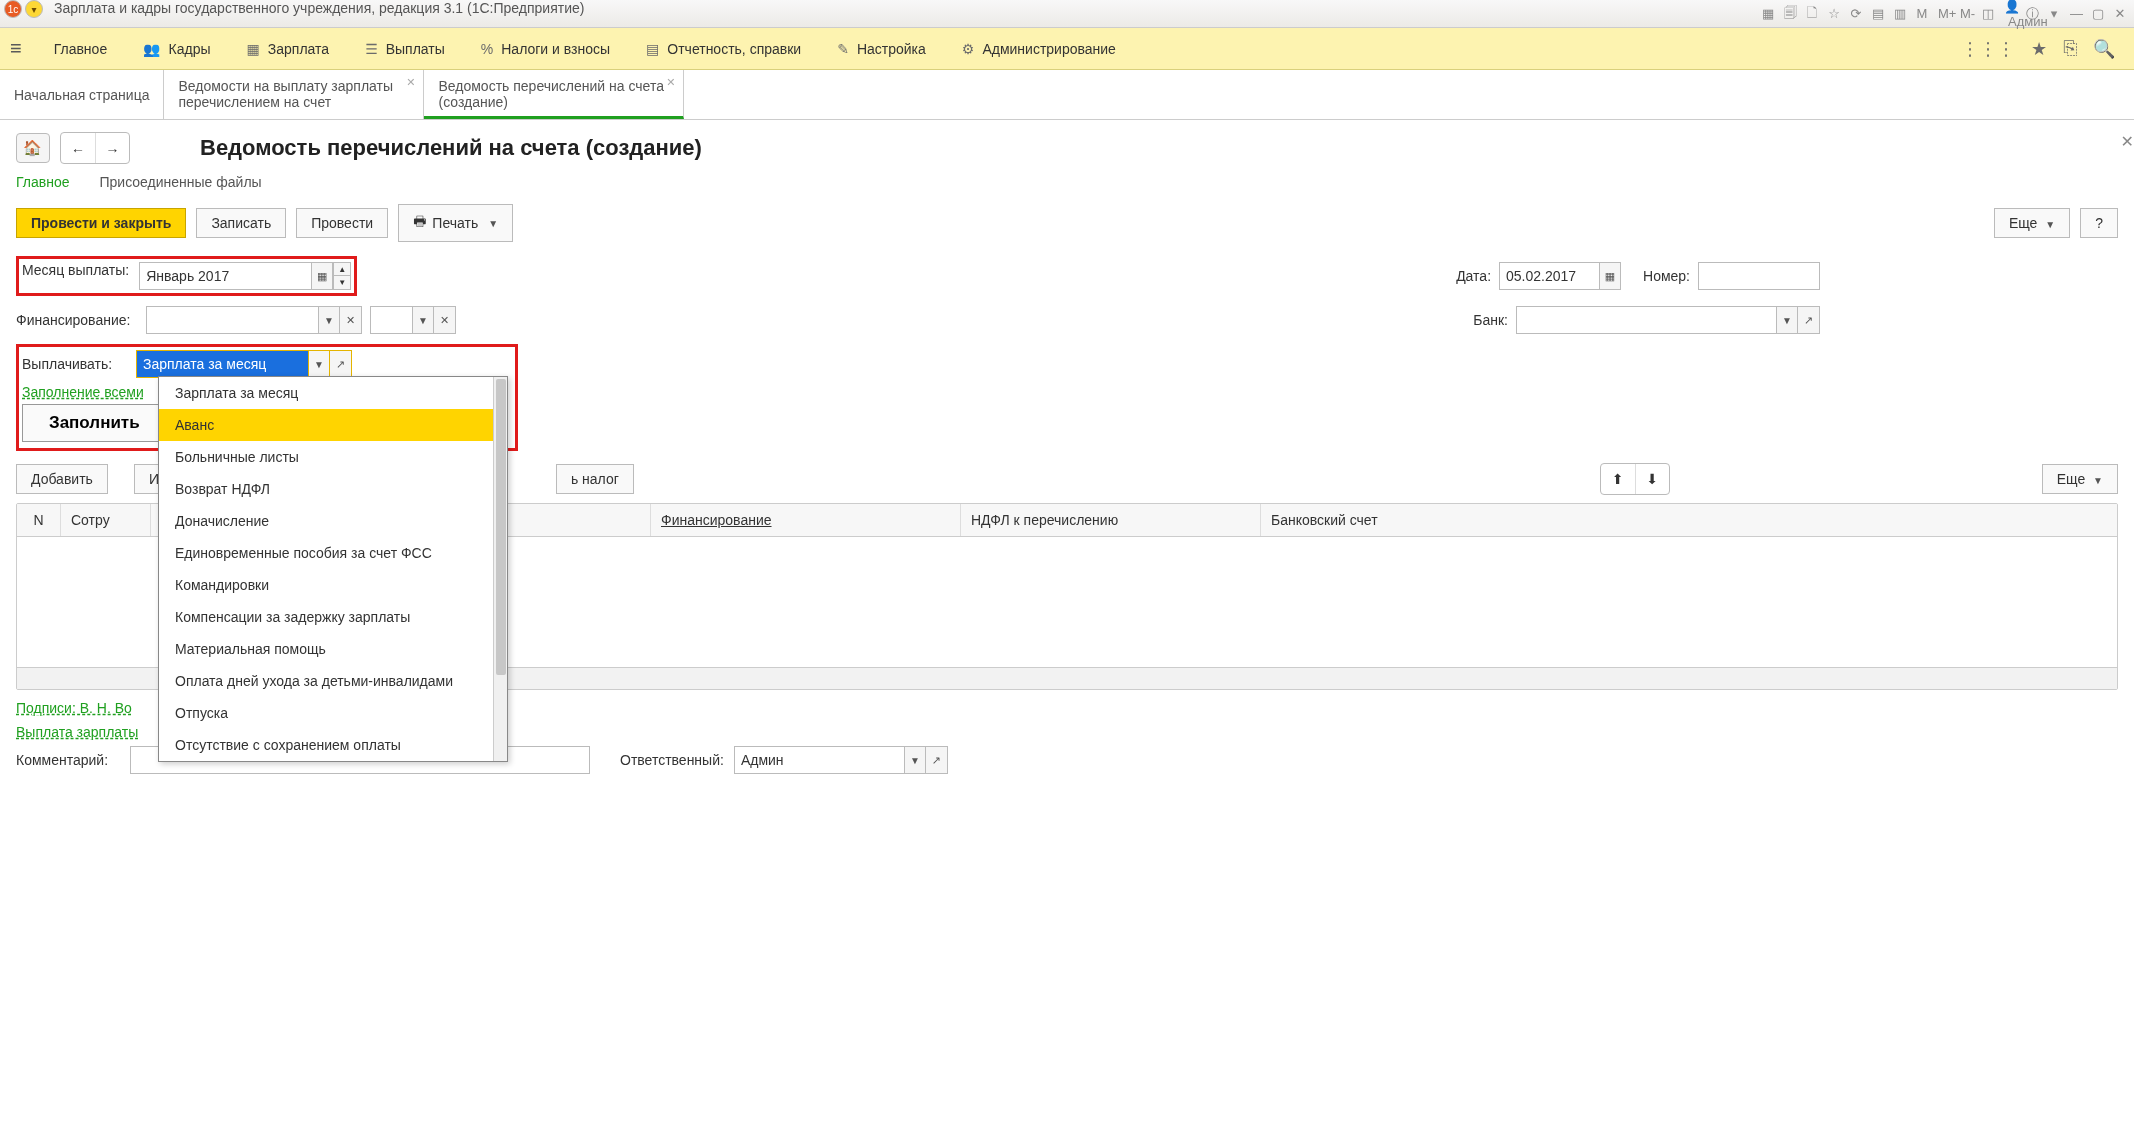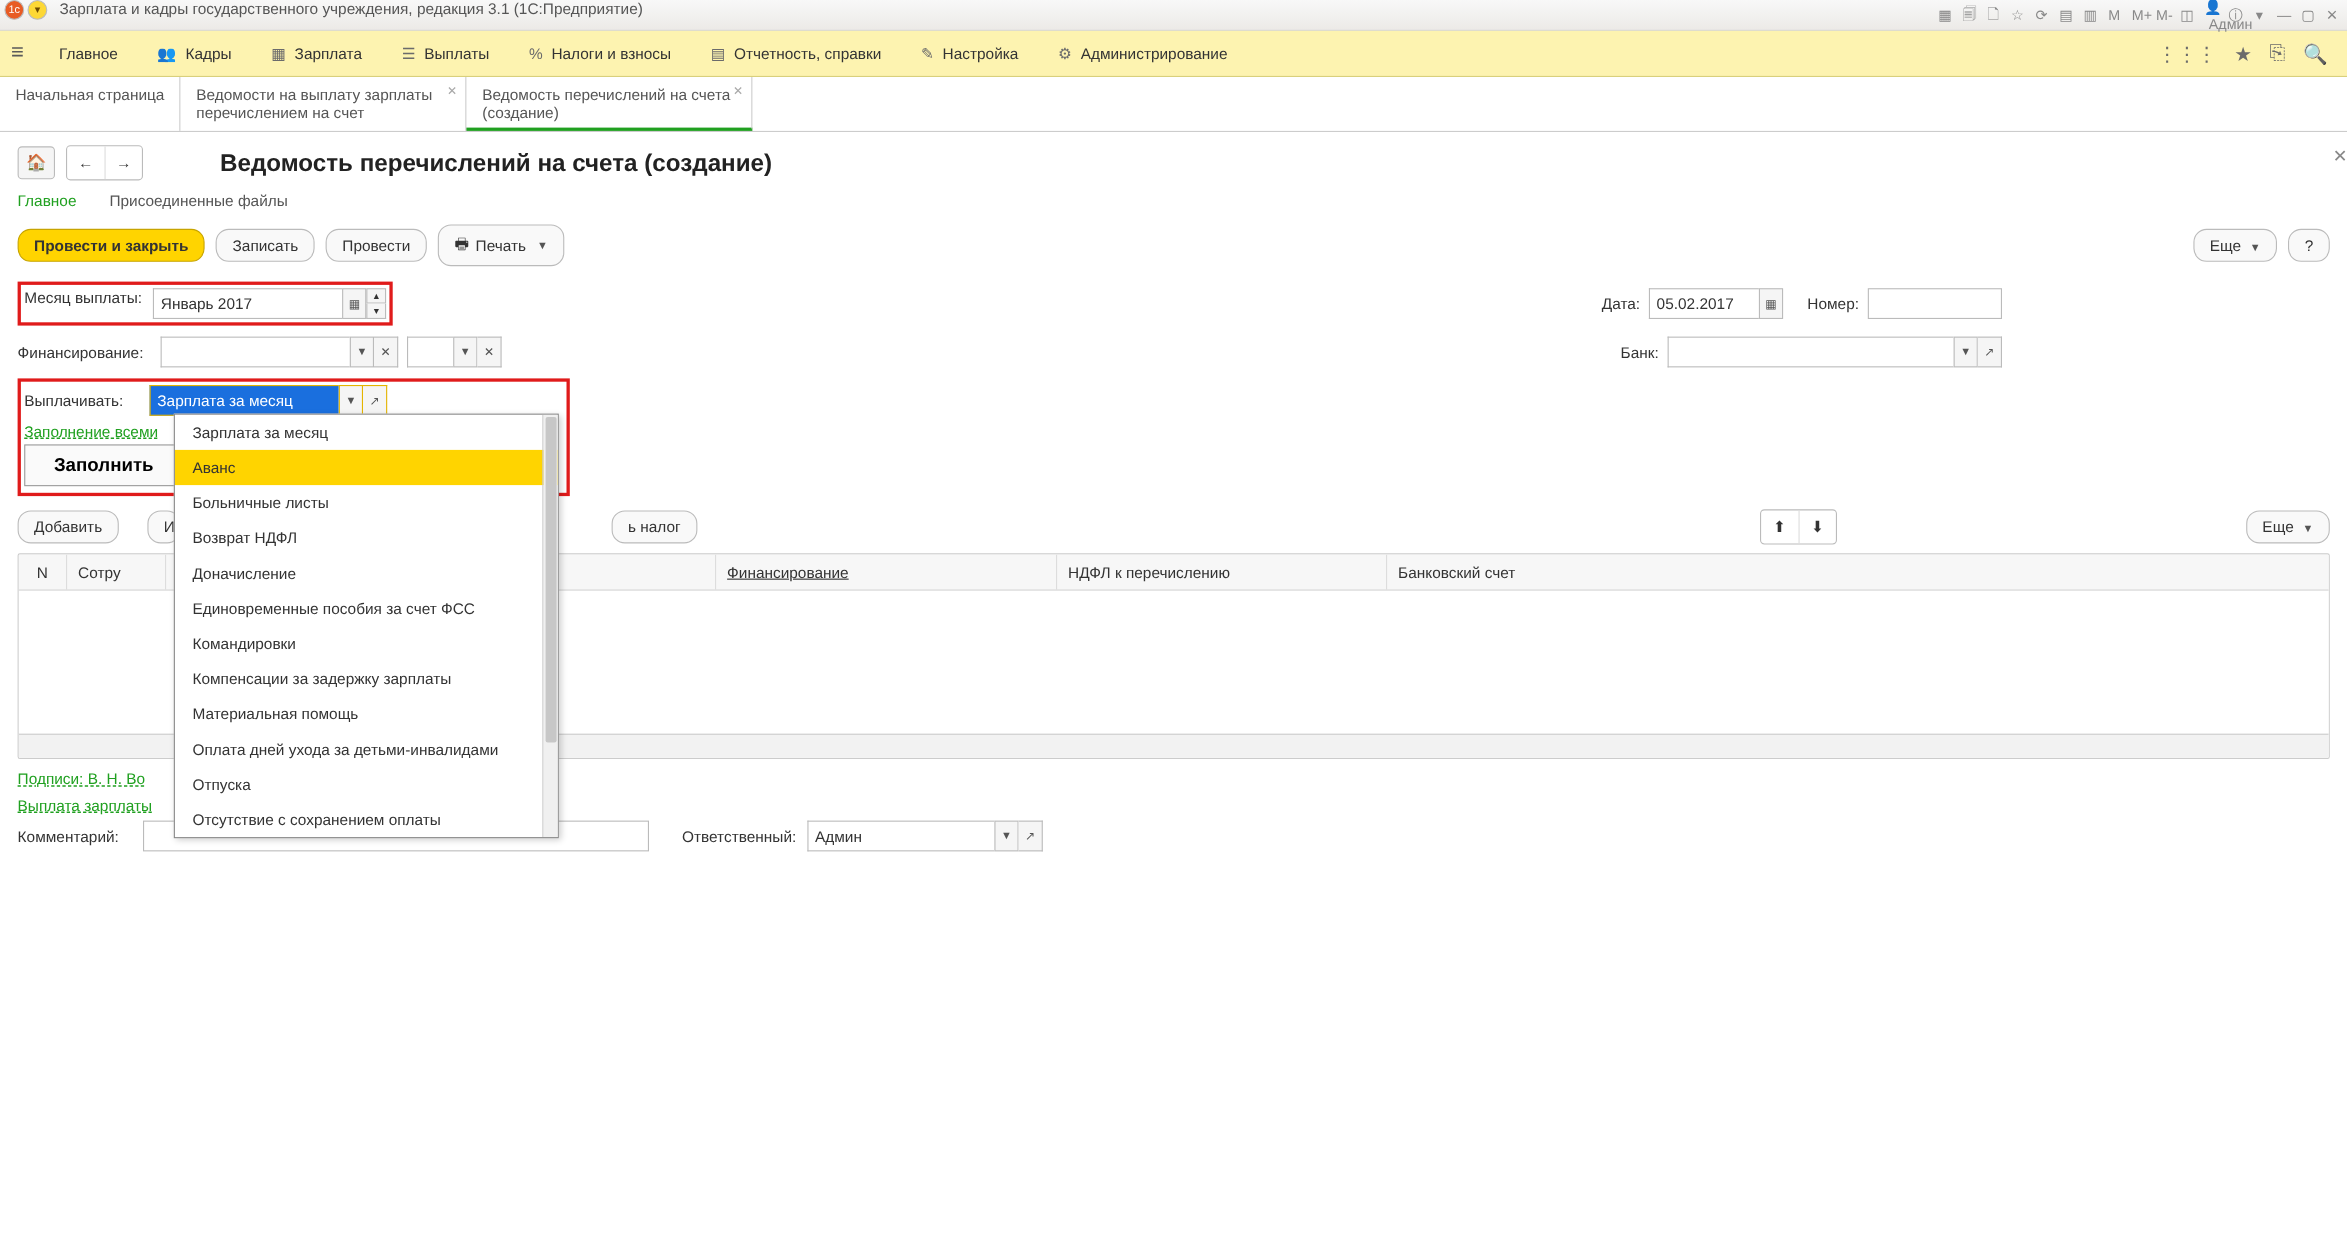--- a/index.html
+++ b/index.html
@@ -28,21 +28,21 @@
 .navbtn.hg{display:inline-flex;}
 .navgrp{display:flex;border:1px solid #bbb;border-radius:4px;overflow:hidden;}
 .navgrp .half{width:34px;height:30px;display:flex;align-items:center;justify-content:center;}
 .navgrp .half+.half{border-left:1px solid #ddd;}
 .pagetitle{font-size:22px;font-weight:bold;color:#222;margin-left:60px;}
 .close-x{position:absolute;right:-4px;top:8px;color:#888;font-size:16px;padding:4px;}
 .subnav{display:flex;gap:30px;margin:10px 0 14px;}
 .subnav span{color:#555;}
 .subnav .act{color:#20a020;}
 .cmdbar{display:flex;align-items:center;gap:10px;margin-bottom:14px;}
-.btn{border:1px solid #bbb;background:#f9f9f9;border-radius:12px;padding:6px 14px;color:#333;}
+.btn{border:1px solid #bbb;background:#f9f9f9;border-radius:0;padding:6px 14px;color:#333;}
 .btn.primary{background:#ffd400;border-color:#c7a400;font-weight:bold;}
 .btn.print{display:flex;align-items:center;gap:6px;}
 .btn .car{font-size:10px;color:#555;margin-left:4px;}
 .more{margin-left:auto;display:flex;gap:10px;}
 .row{display:flex;align-items:center;gap:8px;margin-bottom:10px;flex-wrap:wrap;}
 .lbl{min-width:118px;color:#333;margin-right:4px;}
 .inp{border:1px solid #bbb;height:28px;padding:2px 6px;background:#fff;display:flex;align-items:center;}
 .fgroup{display:flex;align-items:stretch;}
 .fgroup .inp{border-right:0;border-radius:0;}
 .fgroup .seg{border:1px solid #bbb;height:28px;width:22px;display:flex;align-items:center;justify-content:center;font-size:11px;color:#555;background:#f5f5f5;}
@@ -132,21 +132,21 @@
       <span>Администрирование</span>
     </div>
   <div class="spacer"></div>
   <span class="ricon">⋮⋮⋮</span>
   <span class="ricon">★</span>
   <span class="ricon">⎘</span>
   <span class="ricon">🔍</span>
 </div>
 
 <div class="tabbar">
-  <div class="tab" style="display:flex;align-items:flex-start;">
+  <div class="tab" style="display:flex;align-items:center;">
       <span>Начальная страница</span>
     </div>
   <div class="tab">
       <span>Ведомости на выплату зарплаты перечислением на счет</span>
       <span class="close">✕</span>
     </div>
   <div class="tab active">
       <span>Ведомость перечислений на счета (создание)</span>
       <span class="close">✕</span>
     </div>

